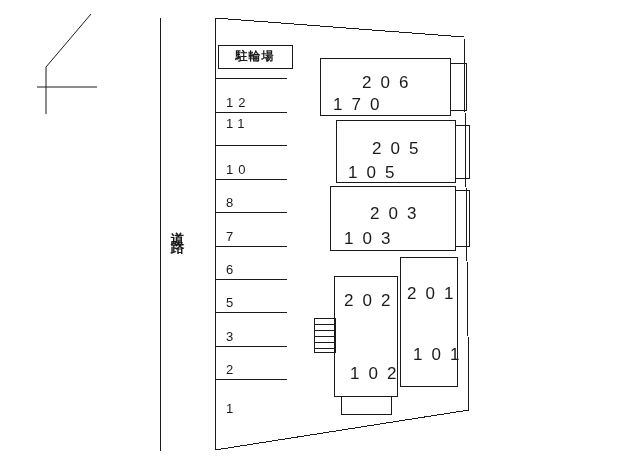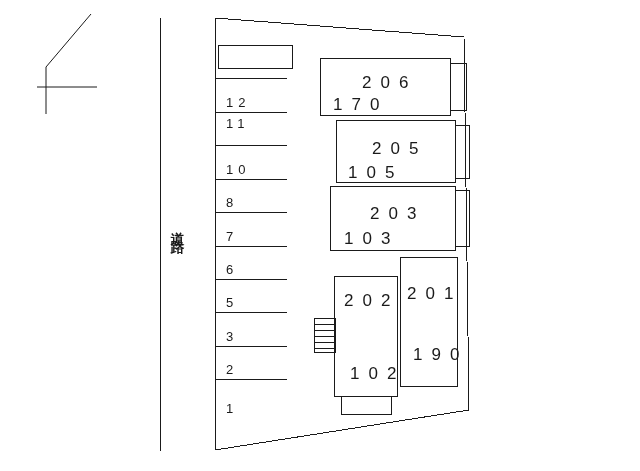--- a/index.html
+++ b/index.html
@@ -76,20 +76,21 @@
       <line x1="314" y1="324" x2="335" y2="324"></line>
       <line x1="314" y1="330" x2="335" y2="330"></line>
       <line x1="314" y1="336" x2="335" y2="336"></line>
       <line x1="314" y1="342" x2="335" y2="342"></line>
       <line x1="314" y1="348" x2="335" y2="348"></line>
     </g>
   </svg>
 
   <div class="label road-label" style="left:169px; top:221px;">道路</div>
 
+  <div class="label bike-label" style="left:218px; top:45px;">駐輪場</div>
 
   <div class="label stall-num" style="left:226px; top:87px;">12</div>
   <div class="label stall-num" style="left:226px; top:108px;">11</div>
   <div class="label stall-num" style="left:226px; top:154px;">10</div>
   <div class="label stall-num" style="left:226px; top:187px;">8</div>
   <div class="label stall-num" style="left:226px; top:221px;">7</div>
   <div class="label stall-num" style="left:226px; top:254px;">6</div>
   <div class="label stall-num" style="left:226px; top:287px;">5</div>
   <div class="label stall-num" style="left:226px; top:321px;">3</div>
   <div class="label stall-num" style="left:226px; top:354px;">2</div>
@@ -101,15 +102,15 @@
   <div class="label unit-num" style="left:372px; top:139px;">205</div>
   <div class="label unit-num" style="left:348px; top:163px;">105</div>
 
   <div class="label unit-num" style="left:370px; top:204px;">203</div>
   <div class="label unit-num" style="left:344px; top:229px;">103</div>
 
   <div class="label unit-num" style="left:344px; top:291px;">202</div>
   <div class="label unit-num" style="left:350px; top:364px;">102</div>
 
   <div class="label unit-num" style="left:407px; top:284px;">201</div>
-  <div class="label unit-num" style="left:413px; top:345px;">190</div>
+  <div class="label unit-num" style="left:413px; top:345px;">101</div>
 
 </div>
 
 </body></html>

